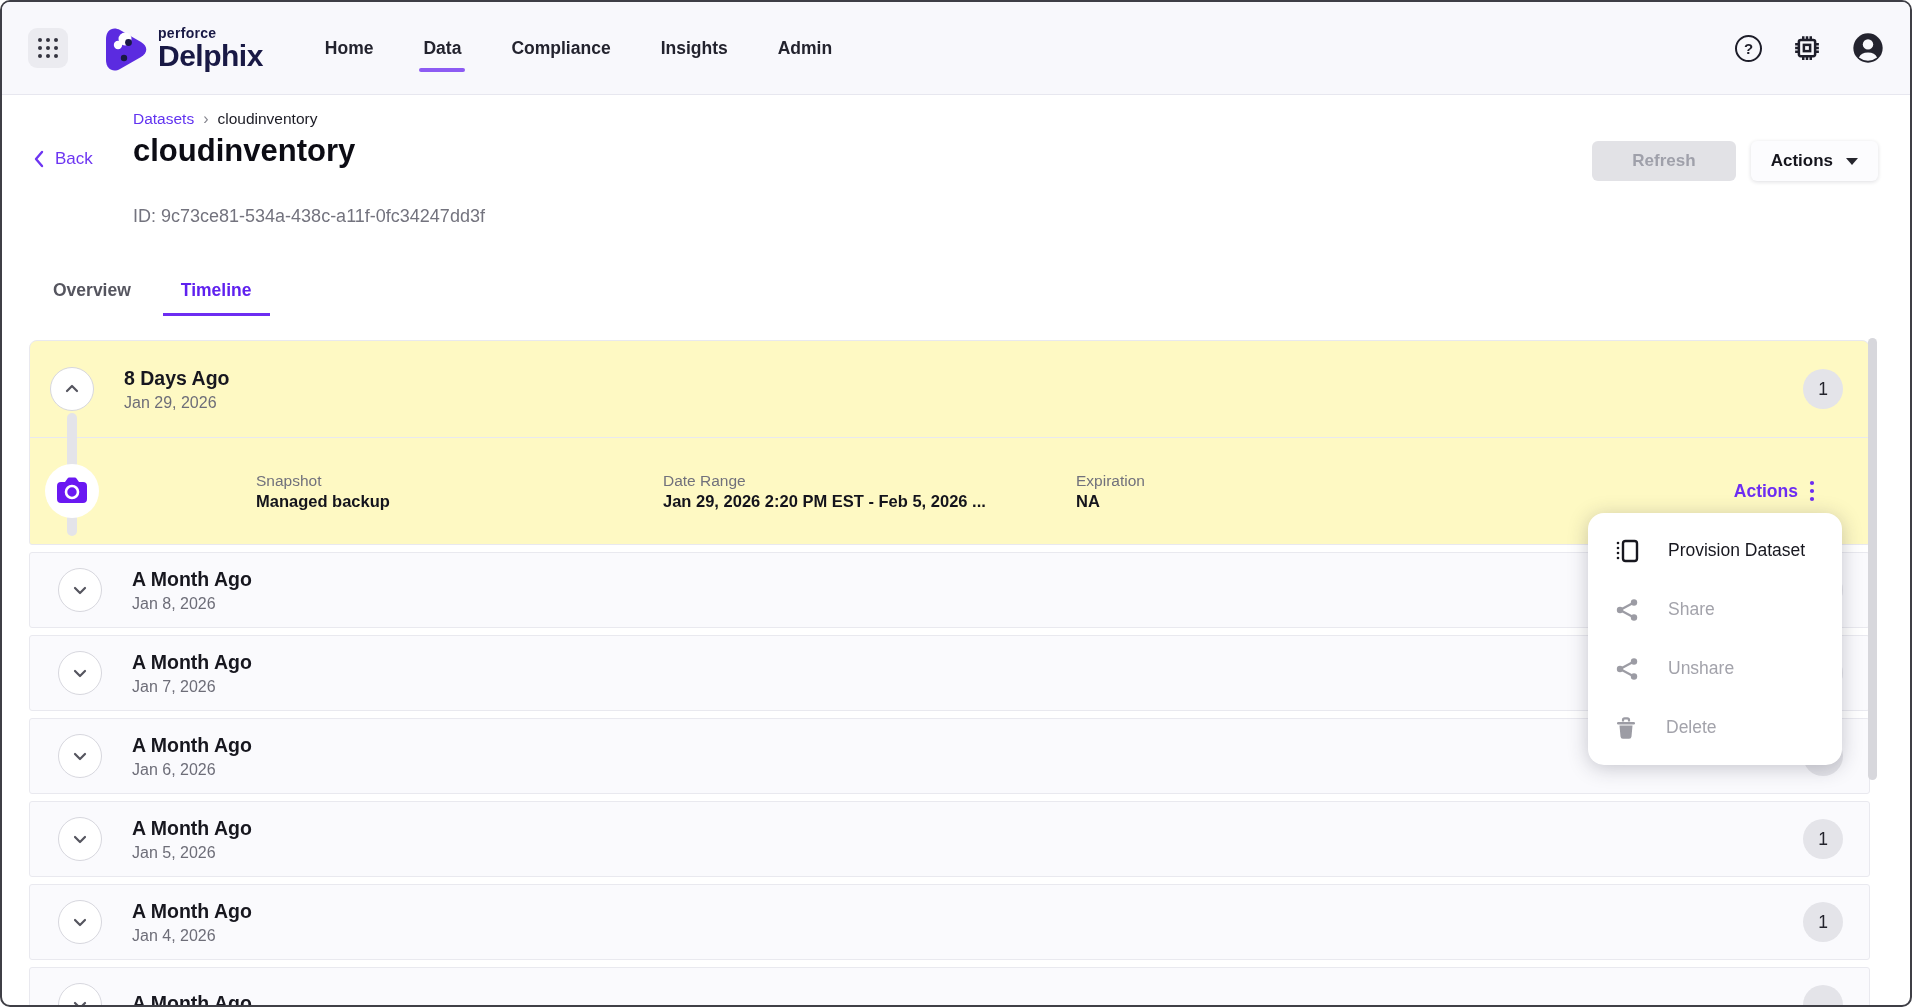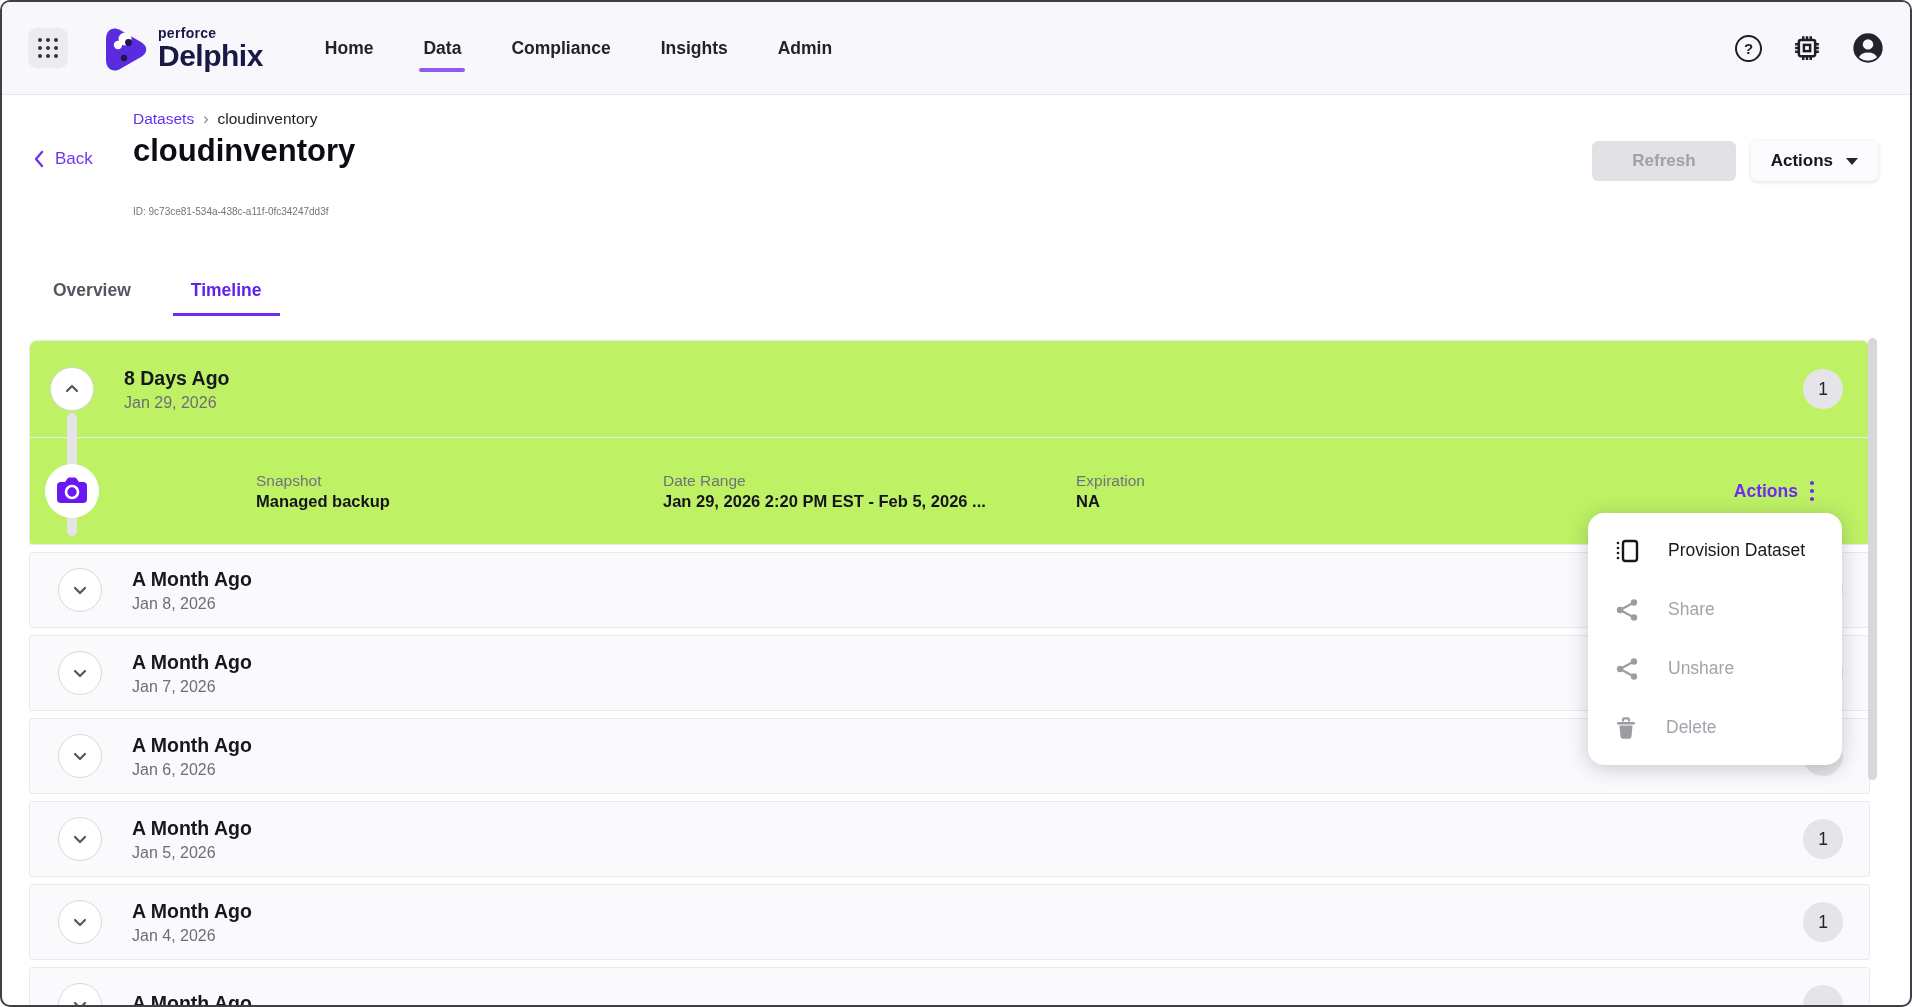--- a/index.html
+++ b/index.html
@@ -28,41 +28,41 @@
 
   
   .breadcrumb { position:absolute; left:131px; top:108px; display:flex; align-items:center;
                 gap:9px; font-size:15.5px; }
   .crumb-link { color:#6234f0; cursor:pointer; }
   .crumb-sep { color:#86868f; font-size:16px; }
   .crumb-cur { color:#1b1b24; }
   .back-link { position:absolute; left:30px; top:147px; display:flex; align-items:center; gap:9px;
                color:#6d35f2; font-size:17px; font-weight:500; cursor:pointer; }
   .page-title { position:absolute; left:131px; top:131px; font-size:31px; font-weight:800; color:#0c0c14; }
-  .id-line { position:absolute; left:131px; top:204px; font-size:10px; color:#73737e; }
+  .id-line { position:absolute; left:131px; top:204px; font-size:18px; color:#73737e; }
   .hdr-buttons { position:absolute; top:139px; right:32px; display:flex; gap:15px; }
   .btn { height:40px; border-radius:6px; font-size:17px; font-weight:700;
          display:flex; align-items:center; border:none; cursor:pointer; }
   .btn-refresh { background:#e2e2e6; color:#9fa0aa; padding:0 40px; }
   .btn-actions { background:#fcfcfe; color:#15151d; padding:0 20px; gap:13px;
                  box-shadow:0 1px 4px rgba(20,20,40,.14); }
   .caret-down { width:0; height:0; border-left:6px solid transparent; border-right:6px solid transparent;
                 border-top:7px solid #26262e; }
 
   
-  .tabs { position:absolute; left:33px; top:272px; display:flex; gap:24px;
+  .tabs { position:absolute; left:33px; top:272px; display:flex; gap:14px;
           font-size:17.5px; font-weight:700;text-align:right; }
   .tab { padding:6px 18px 15px; color:#55555f; position:relative; cursor:pointer; }
   .tab.active { color:#5f21ef; }
   .tab.active::after { content:""; position:absolute; left:0; right:0; bottom:0;
                        height:3px; background:#6d2df2; }
 
   
   .timeline { position:absolute; left:27px; top:338px; width:1841px; }
-  .group-card { background:#bef264; border:1px solid #e9e9ef; border-radius:3px;
+  .group-card { background:#fef9c3; border:1px solid #e9e9ef; border-radius:3px;
                 margin-bottom:7px; position:relative; }
   .group-card.first { border-radius:8px 8px 3px 3px; }
   .group-head { height:96px; display:flex; align-items:center; padding:0 26px 0 20px; }
   .disc { width:44px; height:44px; border-radius:50%; background:#fff; border:1.5px solid #d7d7de;
           display:grid; place-items:center; flex:none; cursor:pointer; position:relative; z-index:2; }
   .g-text { margin-left:30px; }
   .g-title { font-size:19.5px; font-weight:700; color:#17171f; }
   .g-date { font-size:16px; color:#6d6d78; margin-top:4px; }
   .badge { margin-left:auto; width:40px; height:40px; border-radius:50%; background:#e4e4e9;
            display:grid; place-items:center; font-size:17.5px; color:#23232c; flex:none; }

